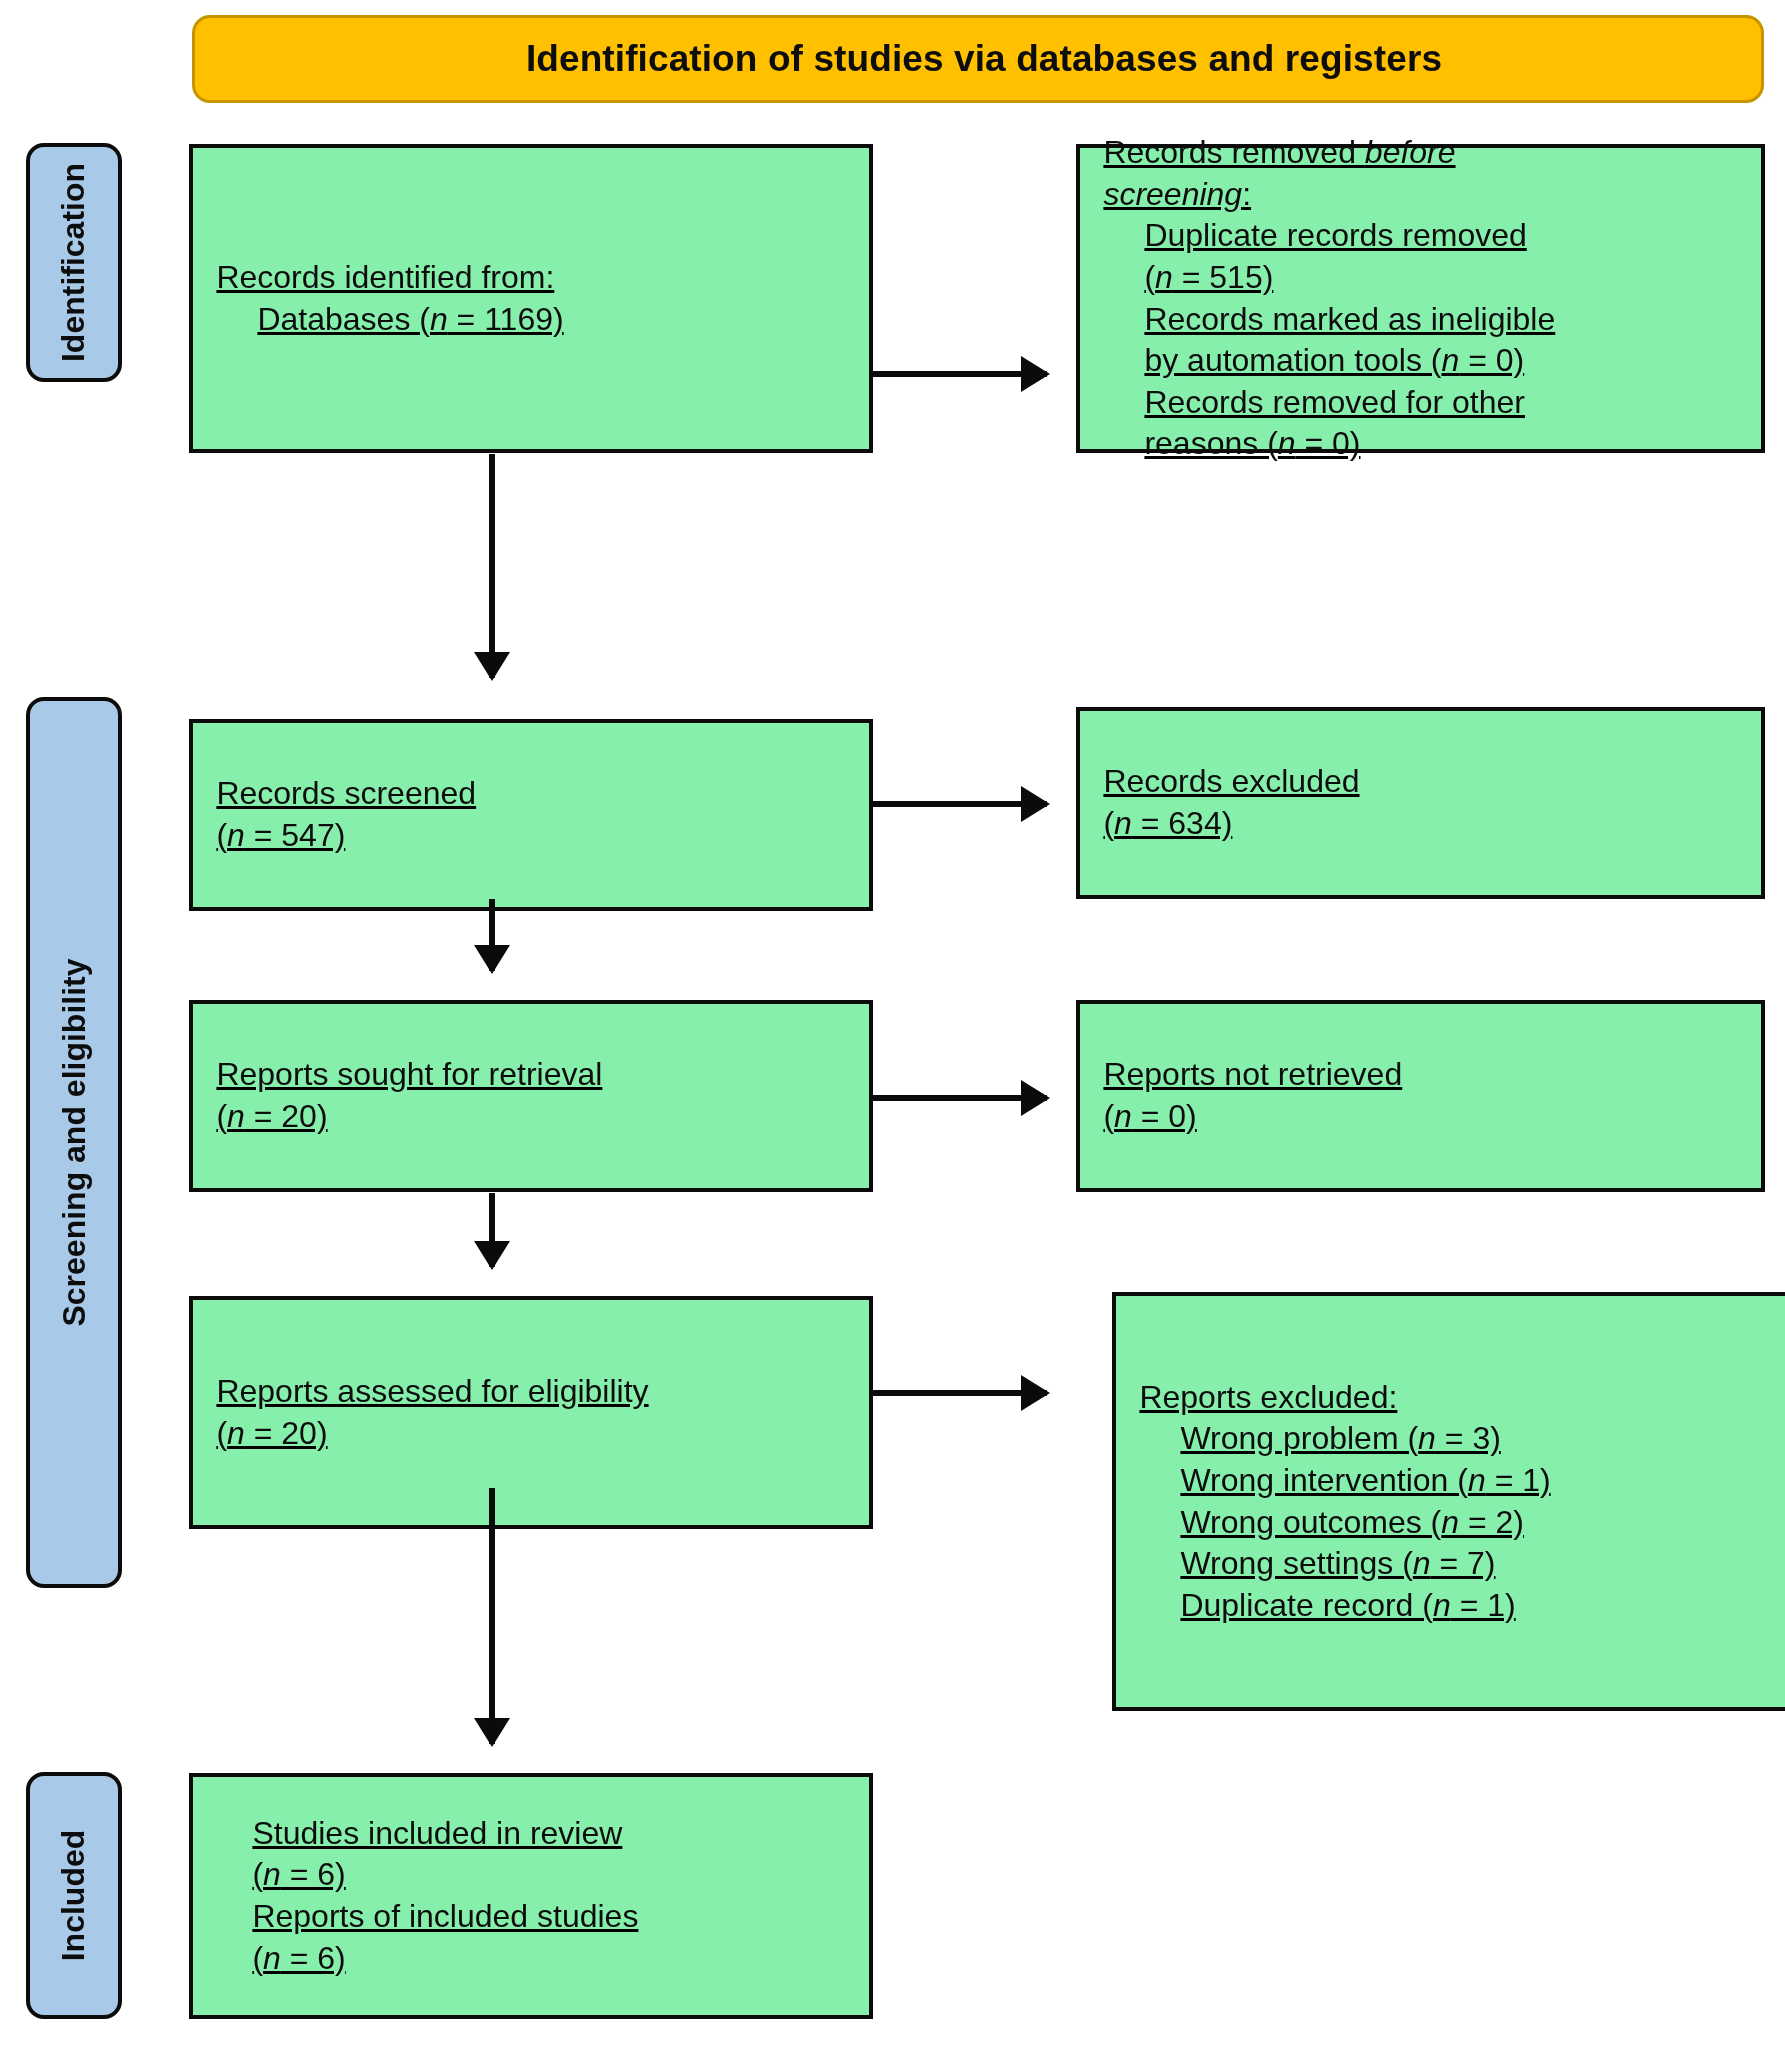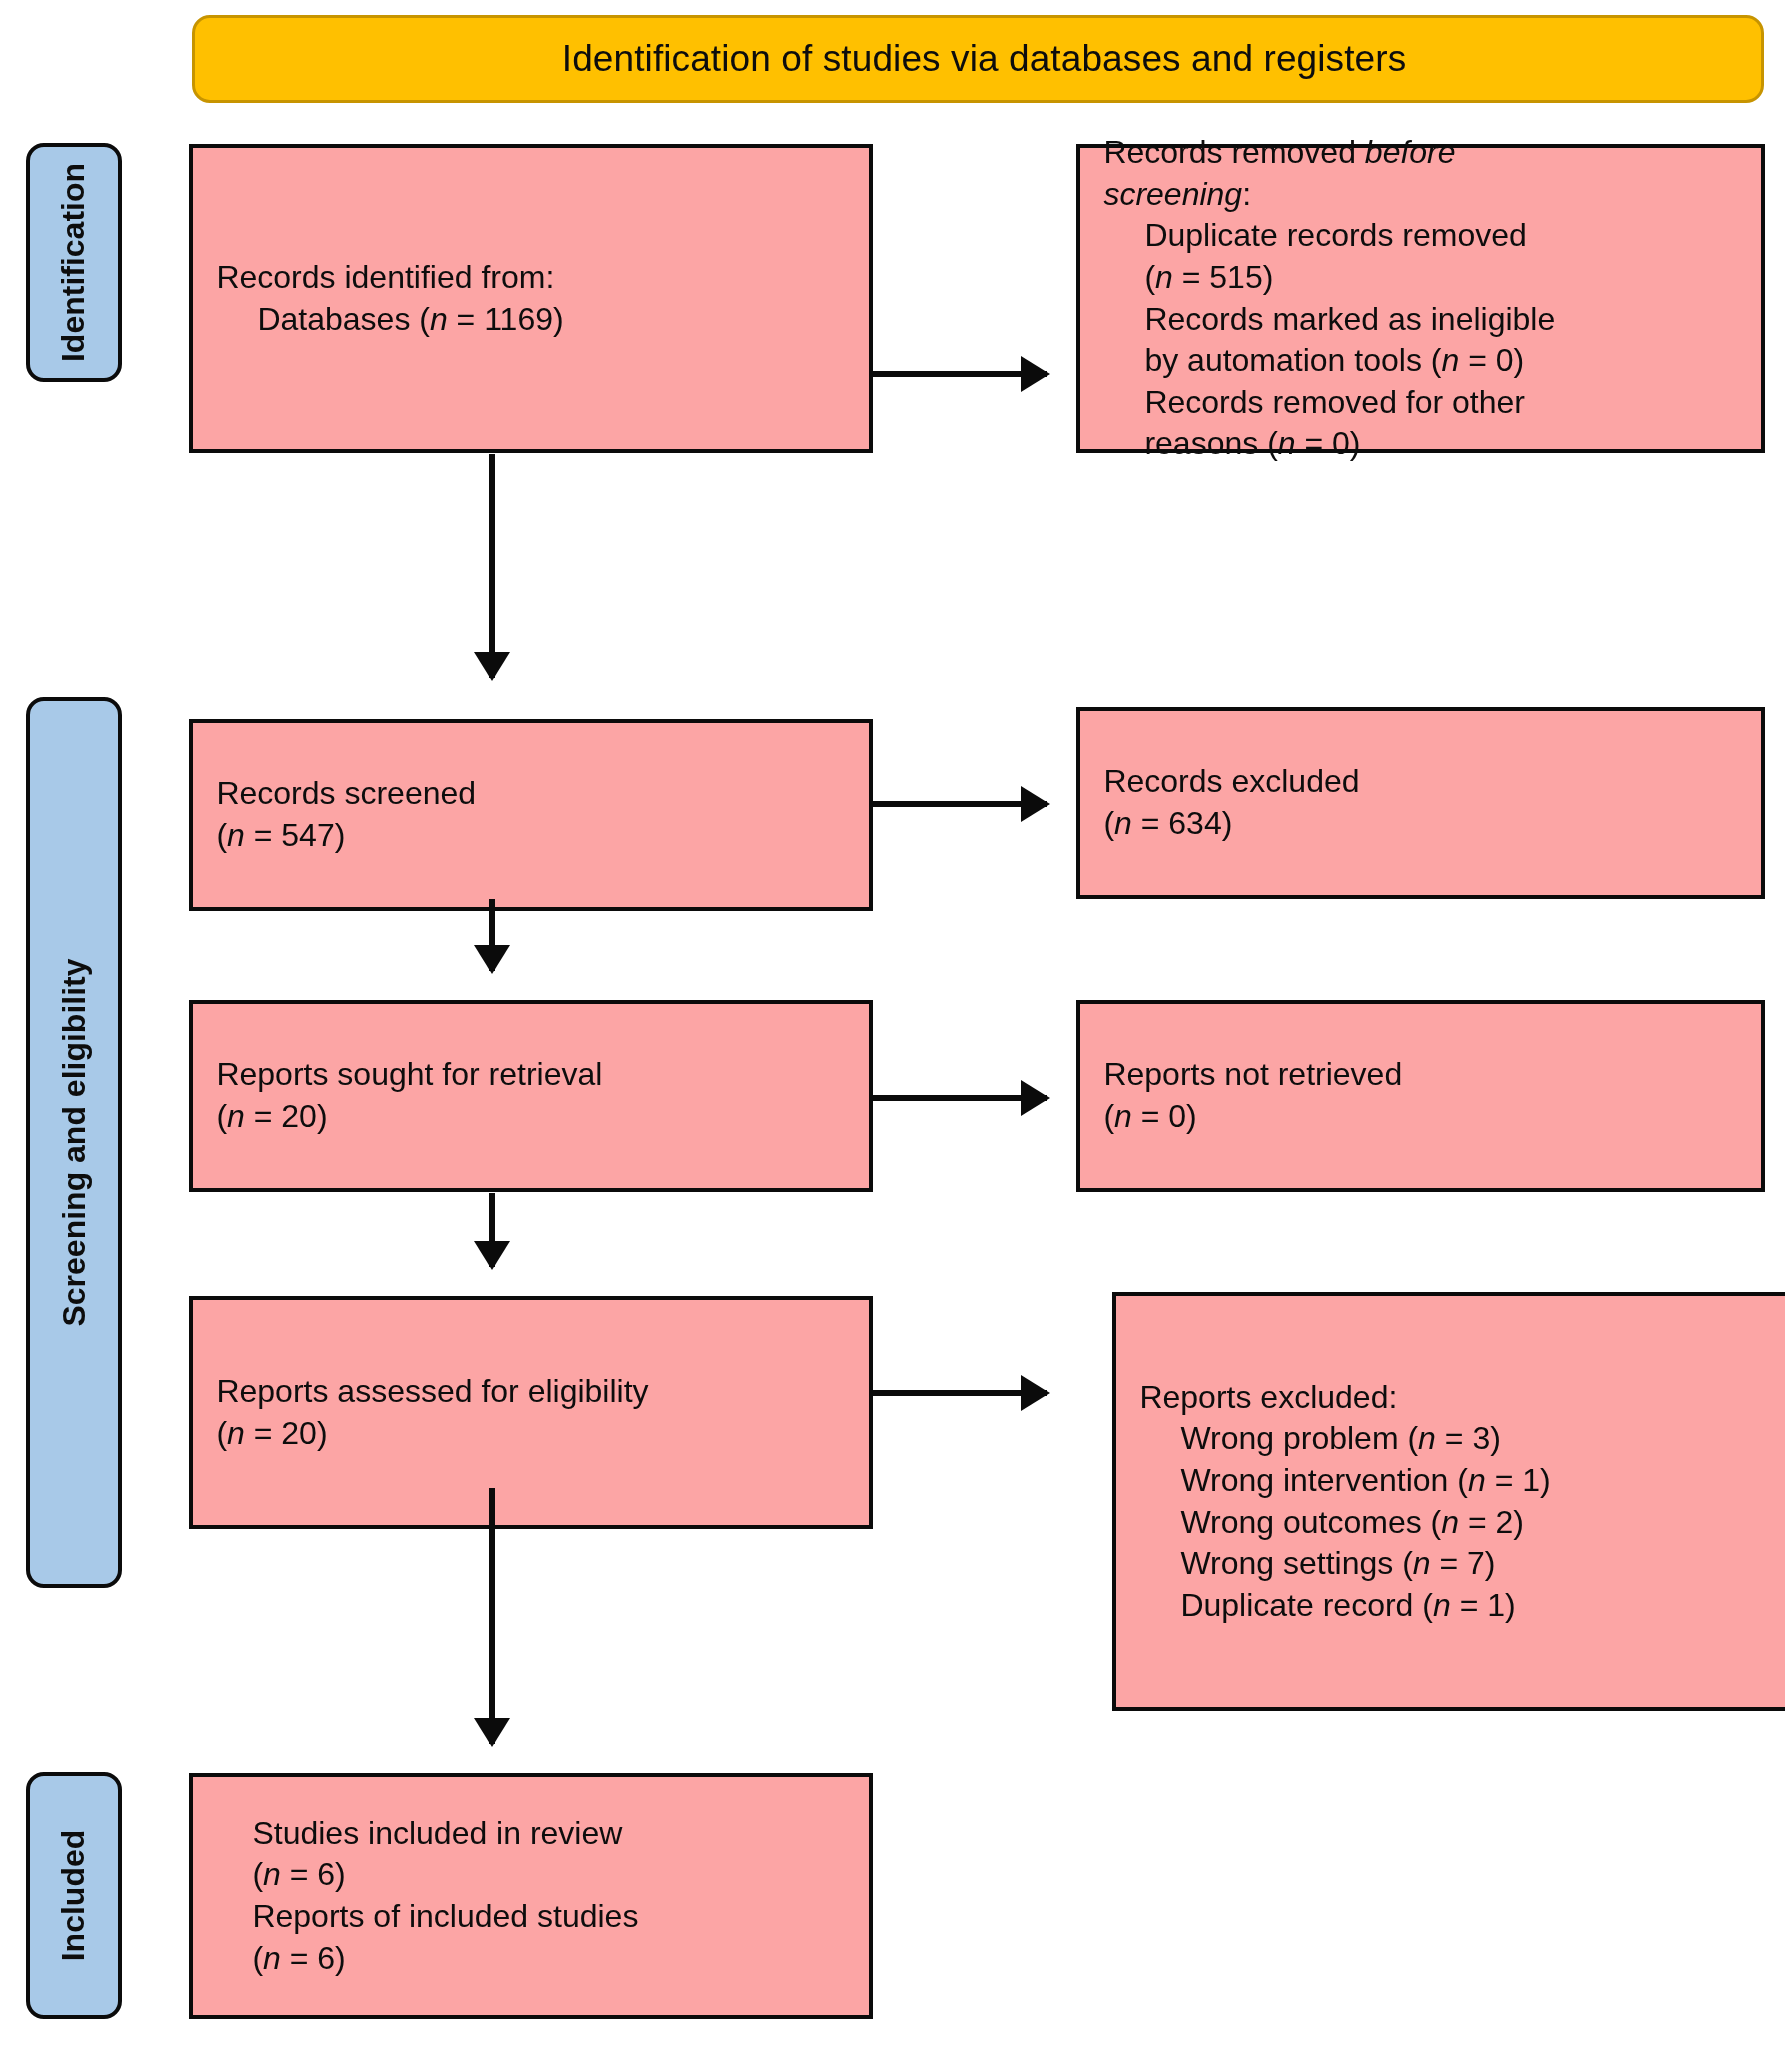--- a/index.html
+++ b/index.html
@@ -28,21 +28,21 @@
     background: #FFC000;
     border: 3.4px solid #c79400;
     border-radius: 18px;
     box-sizing: border-box;
     display: flex;
     align-items: center;
     justify-content: center;
   }
   .banner-text {
     font-size: 37px;
-    font-weight: normal;
+    font-weight: bold;
     color: #0d0d0d;
     letter-spacing: 0.1px;
     text-align: left;
     margin-left: 12px;
   }
 
   
   .stage {
     position: absolute;
     left: 26px;
@@ -62,26 +62,27 @@
     font-weight: bold;
     color: #0d0d0d;
   }
   .stage-identification { top: 143px;  height: 239px; }
   .stage-screening      { top: 697px; height: 891px; }
   .stage-included       { top: 1772px; height: 247px; }
 
   
   .box {
     position: absolute;
-    background: #fca5a5;
+    background: #86efac;
     border: 4.1px solid #0b0b0b;
     box-sizing: border-box;
     display: flex;
     flex-direction: column;
     justify-content: center;
+    text-decoration: underline;
   }
   .box-inner {
     padding: 0 23.4px;
     font-size: 32px;
     line-height: 1.30;
     color: #0d0d0d;
   }
   .ln { white-space: nowrap; }
   .ln.indent { padding-left: 41px; }
   .it { font-style: italic; }

